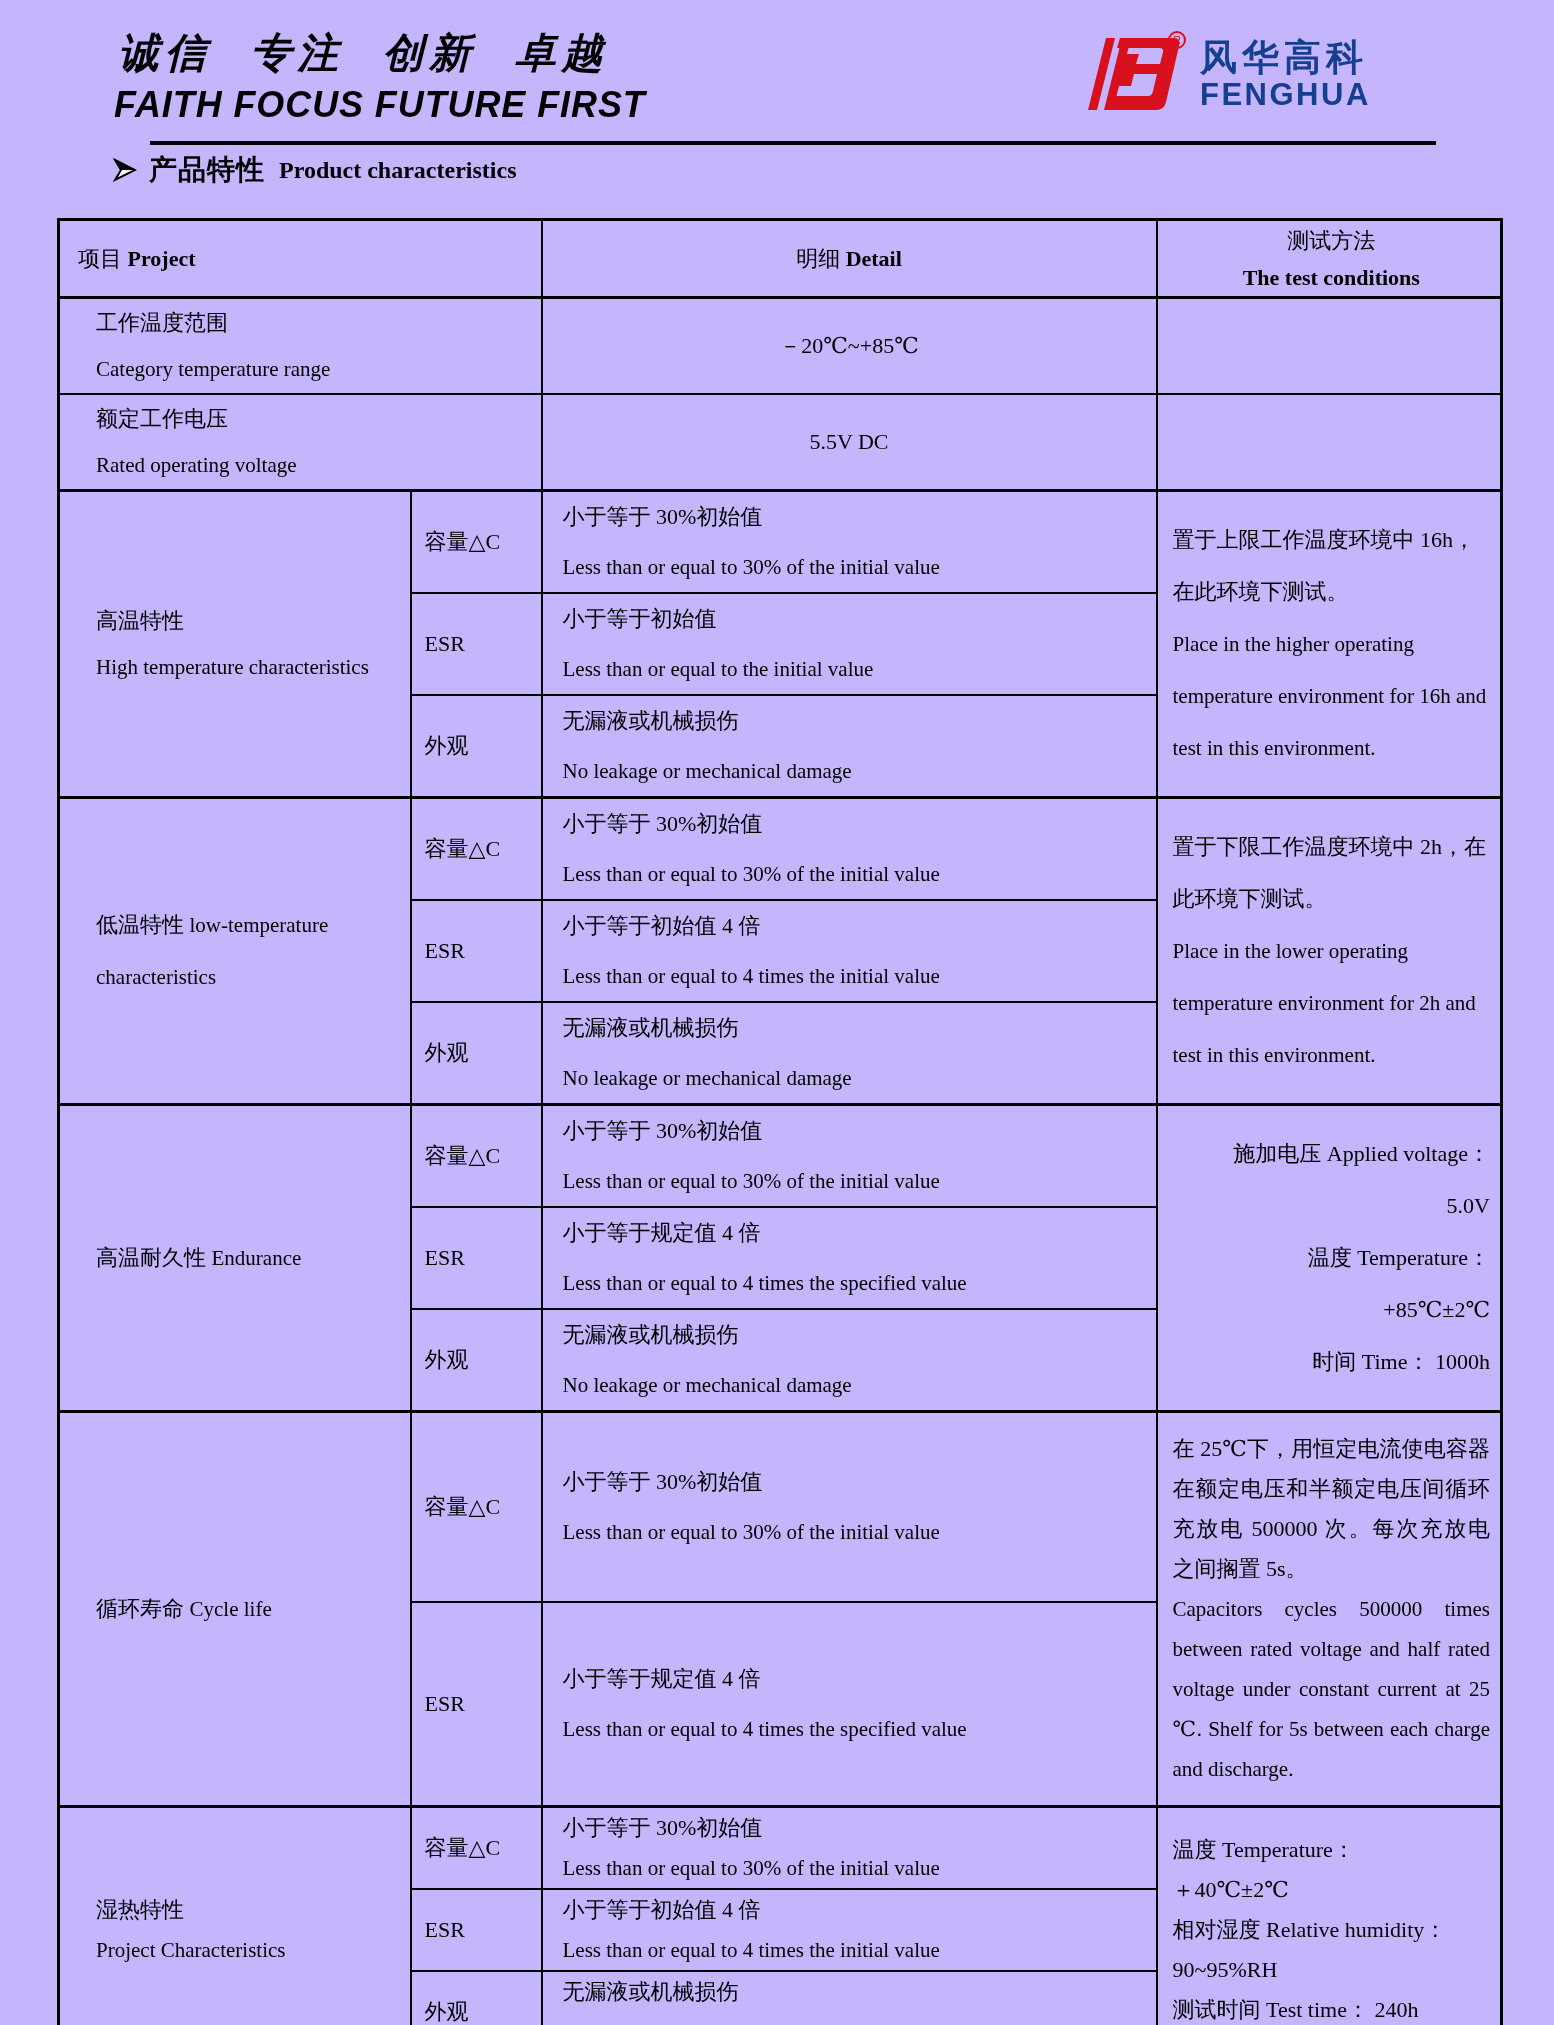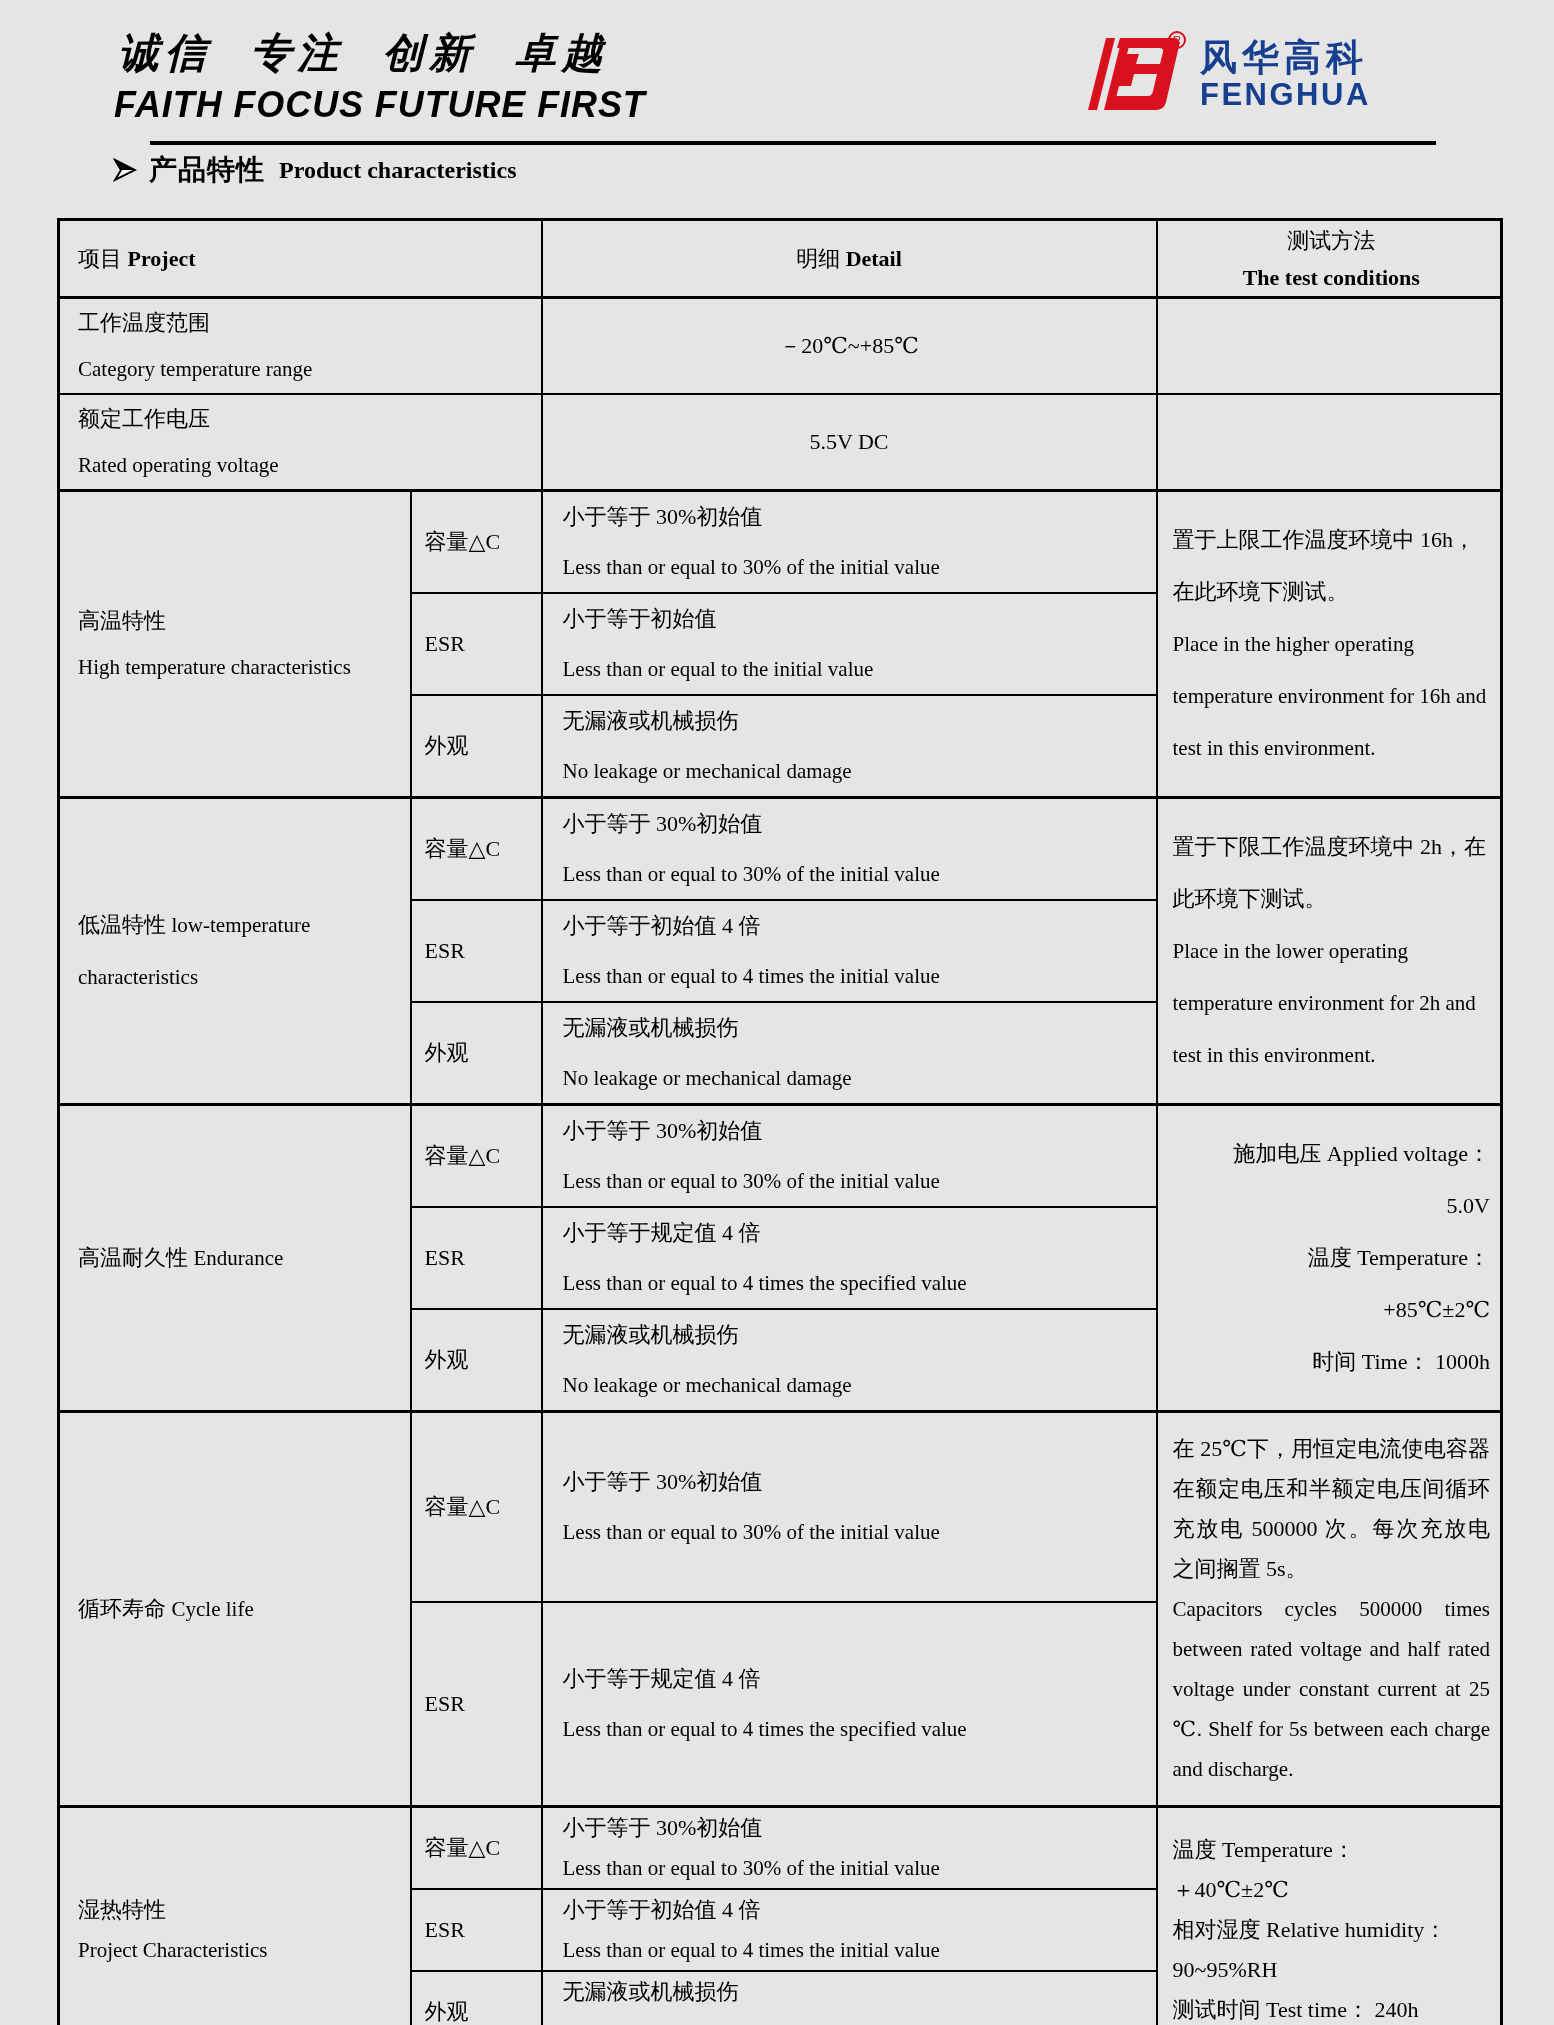--- a/index.html
+++ b/index.html
@@ -4,21 +4,21 @@
 <style>
   * { margin:0; padding:0; box-sizing:border-box; }
   html,body { background:#ffffff; }
   body {
     font-family: "Liberation Serif", "DejaVu Serif", serif;
     color:#000;
     width:1554px; height:2025px;
     position:relative;
     overflow:hidden;
   }
-  .page { position:absolute; left:0; top:0; width:1554px; height:2025px; background:#e5e5e5; }
+  .page { position:absolute; left:0; top:0; width:1554px; height:2025px; background:#c4b5fd; }
 
   
   .slogan-cn {
     position:absolute; left:118px; top:26px;
     font-size:41px; font-style:italic; font-weight:600;
     letter-spacing:6px; word-spacing:22px;
   }
   .slogan-en {
     position:absolute; left:114px; top:84px;
     font-family:"Liberation Sans","DejaVu Sans",sans-serif;
@@ -58,21 +58,21 @@
   td.test-cell { border-left:3px solid #000; }
 
   
   tr.rh78{height:78px;} tr.rh80{height:80px;} tr.rh79{height:79px;}
   tr.rh101{height:101px;} tr.rh100{height:100px;} tr.rh99{height:99px;}
   tr.rh98{height:98px;} tr.rh102{height:102px;}
   tr.rh190{height:190px;} tr.rh205{height:205px;}
   tr.rh77{height:77px;}
 
   
-  td.name-cell { padding-left:18px; padding-right:10px; }
+  td.name-cell { padding-left:36px; padding-right:10px; }
   td.sub-cell  { padding-left:13px; font-size:21px; }
   td.detail-cell { padding-left:20px; padding-right:10px; }
   td.detail-cell .ln { line-height:50px; }
   td.detail-cell.tight .ln { line-height:40px; }
   td.detail-center { text-align:center; }
   td.name-cell .stack50 div { line-height:47px; }
   td.name-cell .stack40 div { line-height:40px; }
   td.name-cell .inline-name { line-height:52px; }
 
   td.test-cell { padding-left:15px; padding-right:10px; }

